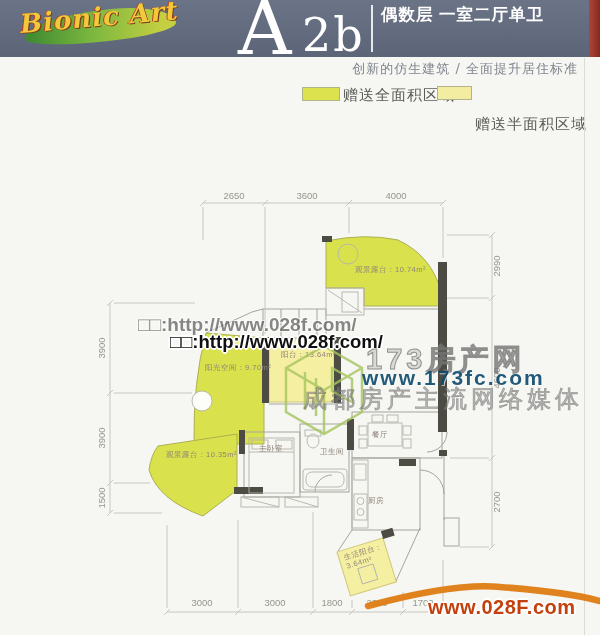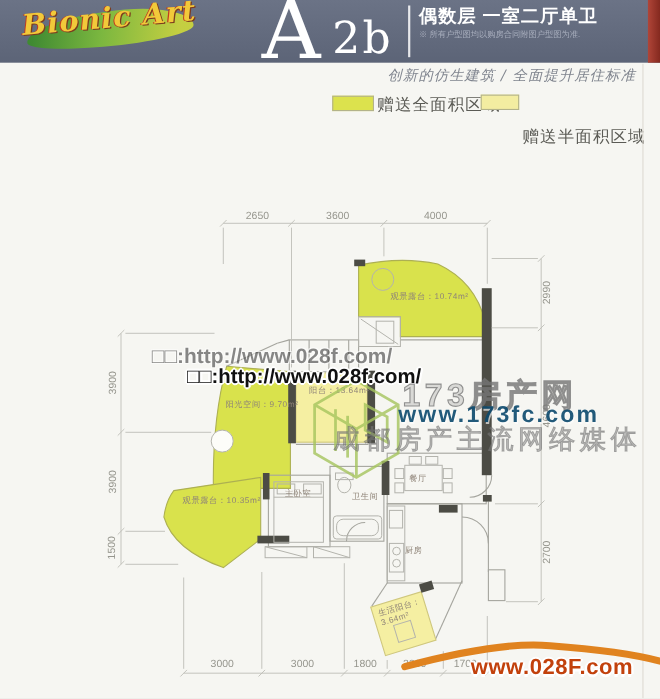--- a/index.html
+++ b/index.html
@@ -12,29 +12,29 @@
   .logo-blob{position:absolute;left:6px;top:8px;width:152px;height:32px;
              background:linear-gradient(100deg,#3e8c2e 5%,#7cbb3c 45%,#c9d43e 90%);
              border-radius:60% 40% 55% 45%/70% 60% 40% 30%;transform:rotate(-5deg);opacity:.95;}
   .logo-text{position:absolute;left:2px;top:0px;font-family:"DejaVu Serif",serif;
              font-style:italic;font-weight:bold;font-size:26px;color:#f2c93a;
              text-shadow:1px 1px 0 #7d3c1e, -1px 0 0 #c23b1f;transform:rotate(-5deg);
              letter-spacing:1px;white-space:nowrap;}
   .unit-A{position:absolute;left:238px;top:0px;font-family:"DejaVu Serif",serif;
           font-size:74px;line-height:56px;color:#fff;}
   .unit-2b{position:absolute;left:302px;top:14px;font-family:"DejaVu Serif",serif;
-           font-size:40px;line-height:42px;color:#fff;letter-spacing:2px;text-align:center;}
+           font-size:46px;line-height:42px;color:#fff;letter-spacing:2px;text-align:center;}
   .hdr-divider{position:absolute;left:371px;top:5px;width:2px;height:47px;background:rgba(255,255,255,.85);}
-  .hdr-right{position:absolute;left:381px;top:4px;width:200px;color:#fff;font-family:Liberation Serif, serif;}
+  .hdr-right{position:absolute;left:381px;top:4px;width:200px;color:#fff;}
   .hdr-title{font-size:16.5px;font-weight:bold;letter-spacing:1px;line-height:21px;white-space:nowrap;}
   .hdr-area{font-size:14px;color:#e9ebf2;line-height:18px;letter-spacing:.5px;white-space:nowrap;}
   .hdr-note{font-size:7.5px;color:#a8aebd;margin-top:2px;white-space:nowrap;}
   .red-strip{position:absolute;right:0;top:0;width:11px;height:57px;
              background:linear-gradient(90deg,#b04538,#84291f);}
-  .slogan{position:absolute;right:22px;top:60px;font-family:"DejaVu Serif",serif;font-style:italic;
+  .slogan{position:absolute;right:22px;top:60px;font-family:"DejaVu Serif",serif;
           font-size:13px;color:#7f848e;letter-spacing:1px;white-space:nowrap;}
   
   .legend-swatch{position:absolute;height:12px;border:1px solid #b3b38a;}
   .legend-label{position:absolute;font-size:15px;color:#5b5b55;letter-spacing:1px;white-space:nowrap;}
   #sw-full{left:302px;top:87px;width:36px;background:#dce24d;}
   #lb-full{left:343px;top:86px;}
   #sw-half{left:437px;top:86px;width:33px;background:#f3eda1;}
   #lb-half{left:475px;top:85px;margin-top:30px;}
   .page-edge{position:absolute;left:584px;top:58px;width:1px;height:577px;background:#dddad2;}
   
@@ -69,21 +69,20 @@
   <div class="header">
     <div class="logo-wrap">
       <div class="logo-blob"></div>
       <div class="logo-text">Bionic Art</div>
     </div>
     <div class="unit-A">A</div>
     <div class="unit-2b">2b</div>
     <div class="hdr-divider"></div>
     <div class="hdr-right">
       <div class="hdr-title">偶数层 一室二厅单卫</div>
-      <div class="hdr-note">※ 所有户型图均以购房合同附图户型图为准.</div>
     </div>
     <div class="red-strip"></div>
   </div>
   <div class="slogan">创新的仿生建筑 / 全面提升居住标准</div>
 
   <div class="legend-swatch" id="sw-full"></div>
   <div class="legend-label" id="lb-full">赠送全面积区域</div>
   <div class="legend-swatch" id="sw-half"></div>
   <div class="legend-label" id="lb-half">赠送半面积区域</div>
 

